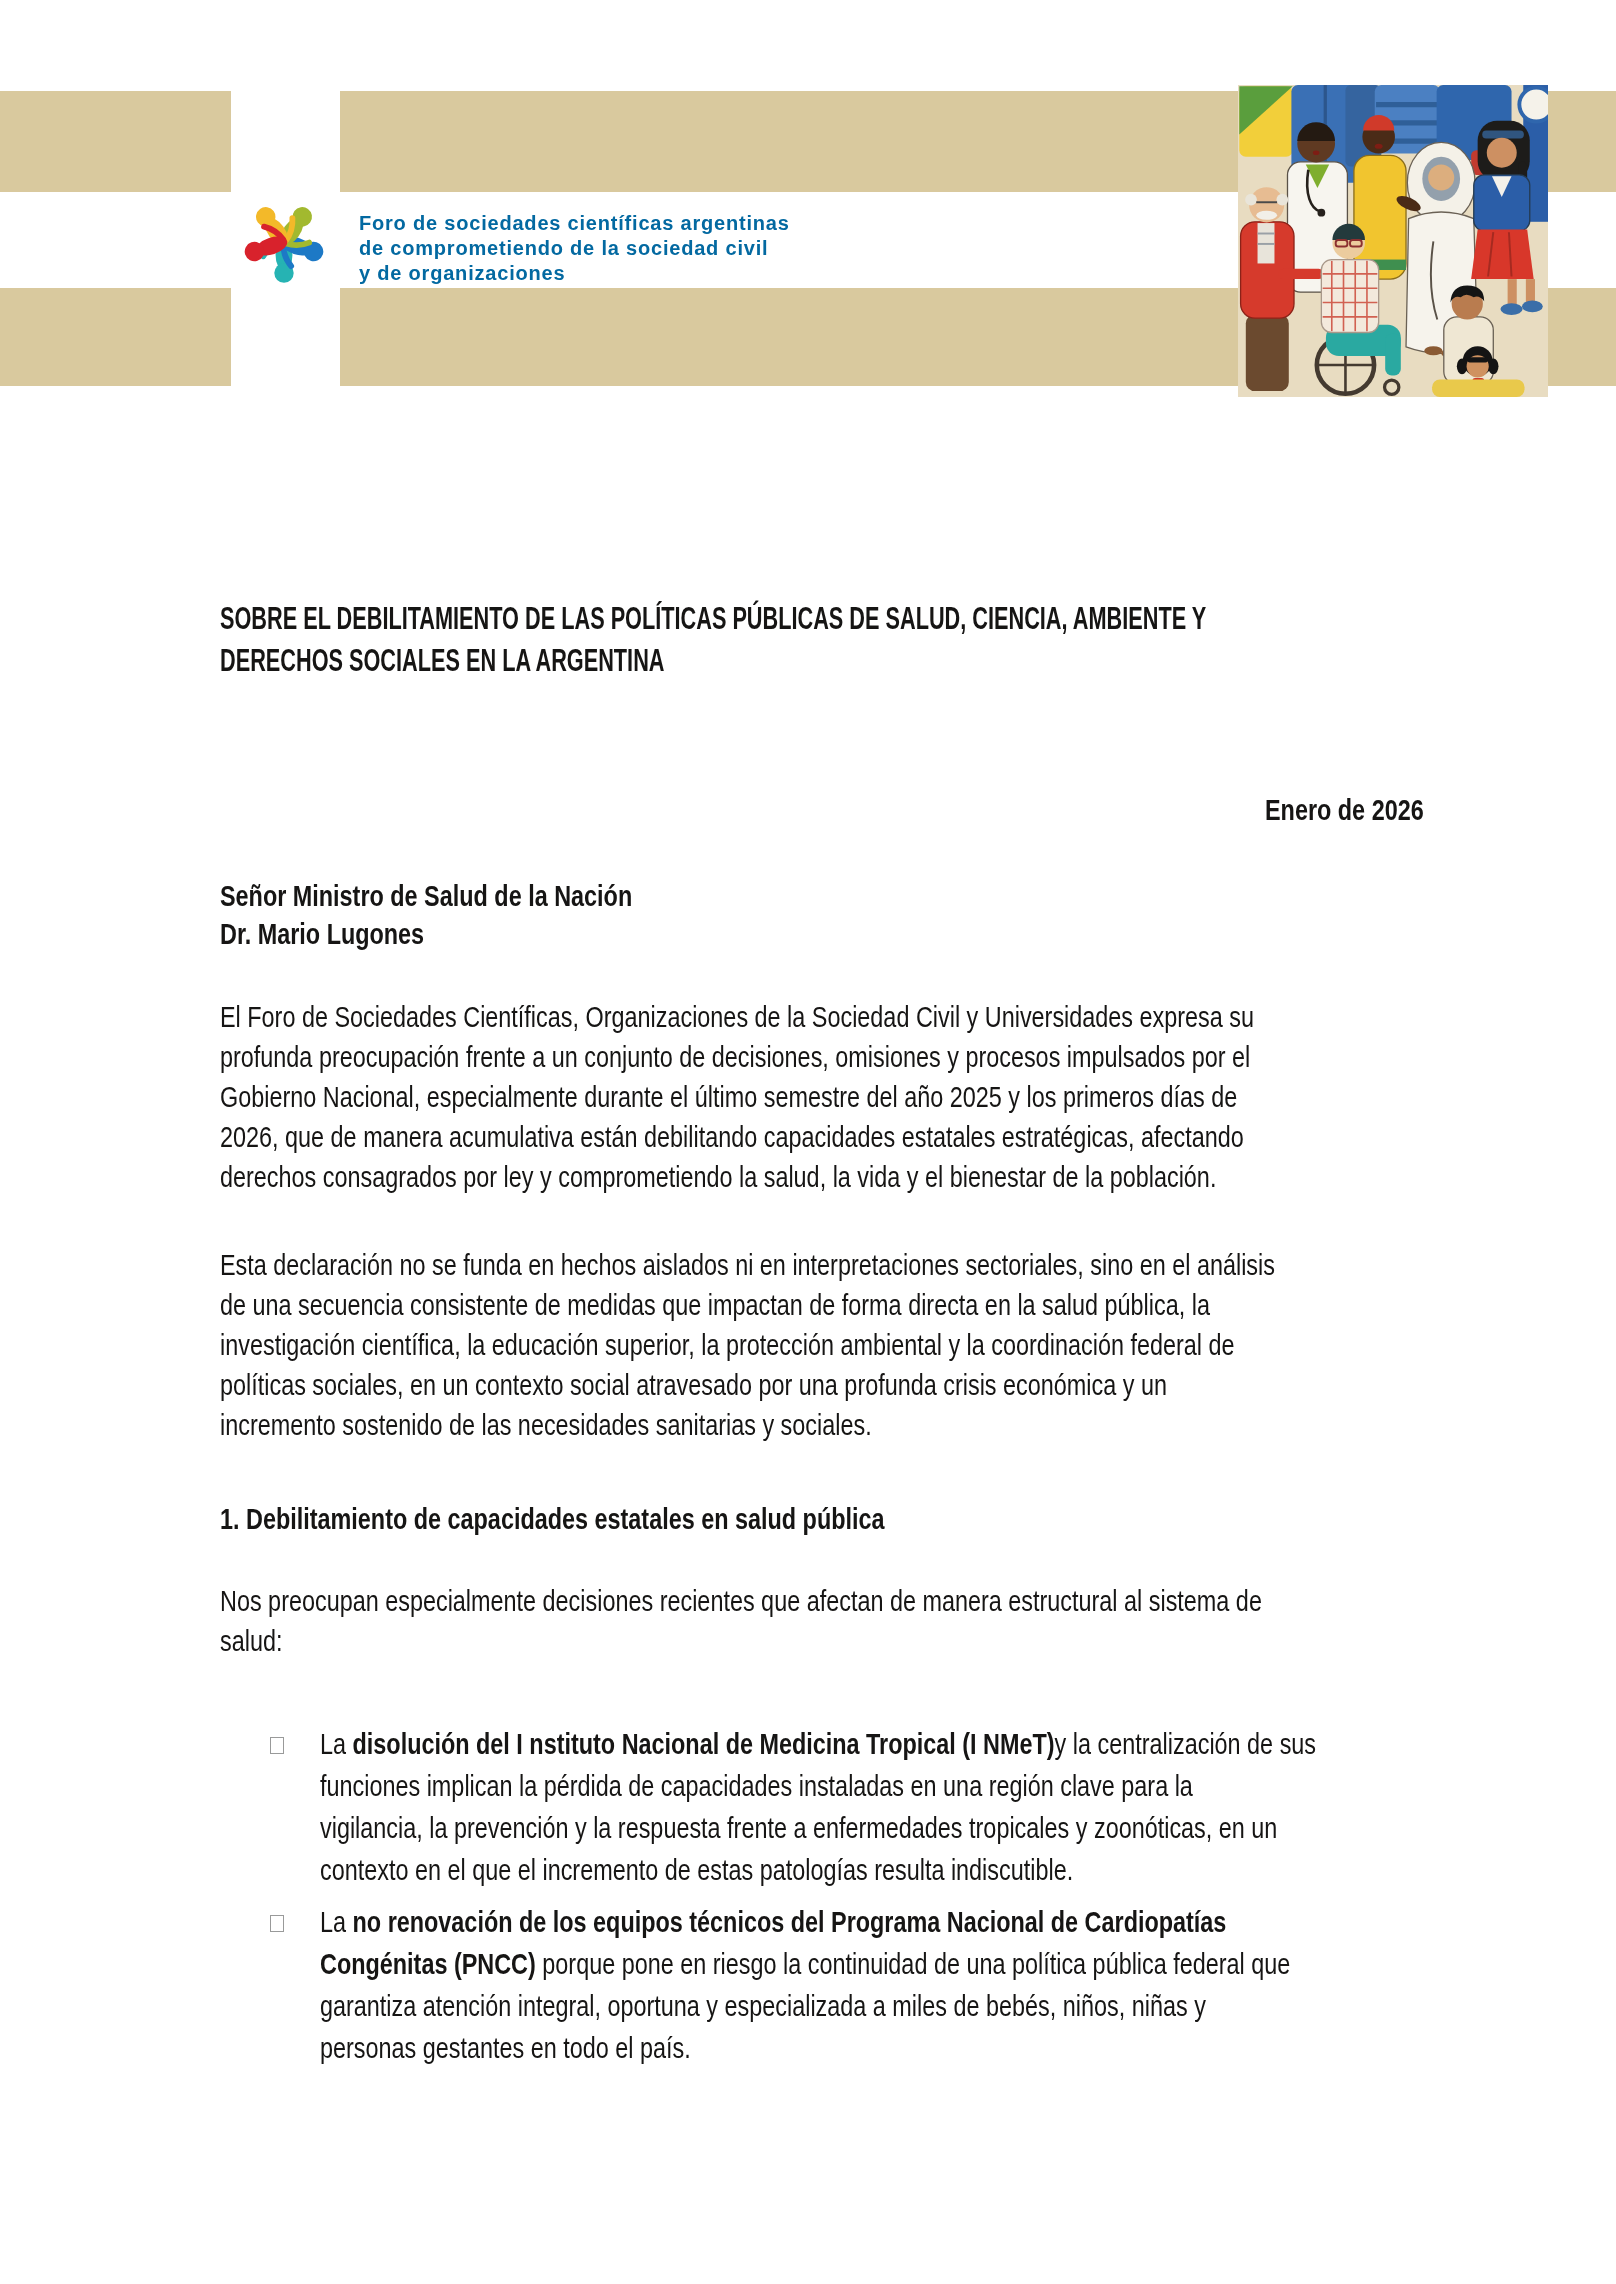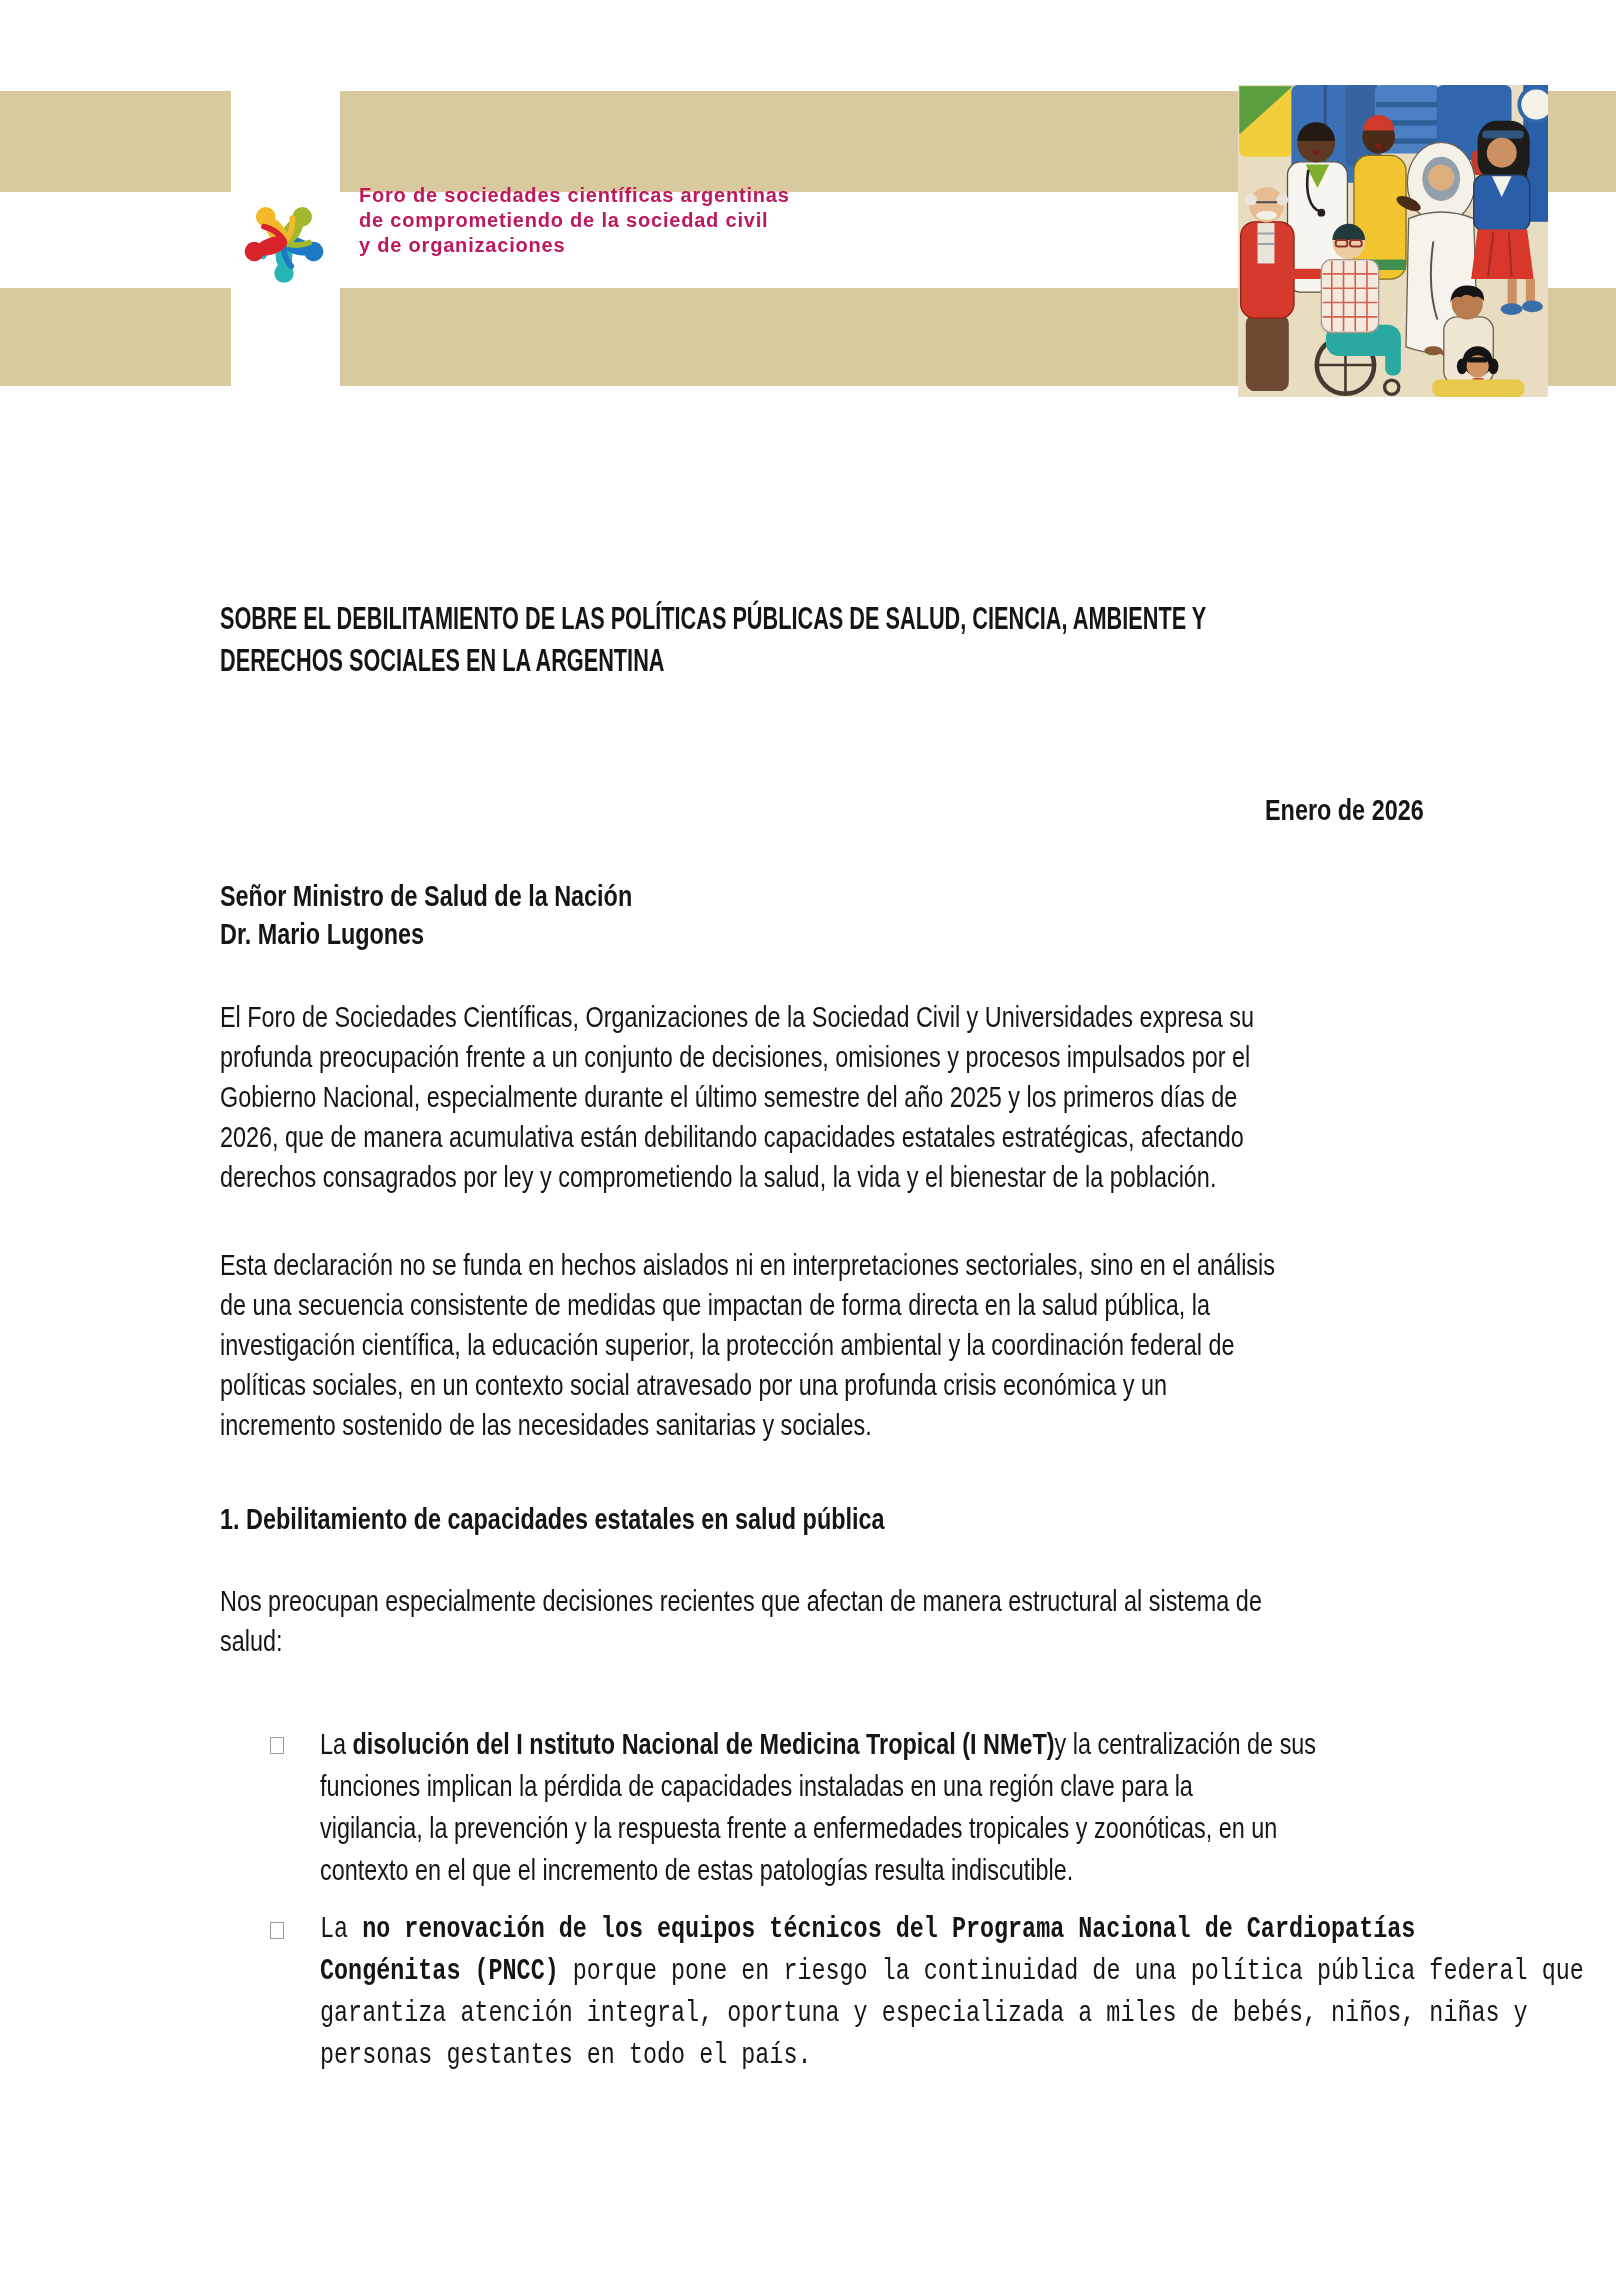--- a/index.html
+++ b/index.html
@@ -5,41 +5,41 @@
   html,body{margin:0;padding:0;background:#ffffff;}
   .page{position:relative;width:1616px;height:2284px;background:#ffffff;overflow:hidden;
         font-family:"Liberation Sans",sans-serif;color:#161514;}
 
   
   .band{position:absolute;left:0;width:1616px;background:#d9c99e;}
   .band-top{top:91px;height:101px;}
   .band-bottom{top:288px;height:98px;}
   .gap-col{position:absolute;left:231px;top:91px;width:109px;height:296px;background:#ffffff;}
   .logo-mark{position:absolute;left:238px;top:191px;width:92px;height:98px;}
-  .org-name{position:absolute;left:359px;top:183px;font-weight:bold;font-size:20px;
-            line-height:25px;letter-spacing:0.8px;color:#be185d;white-space:nowrap;}
+  .org-name{position:absolute;left:359px;top:211px;font-weight:bold;font-size:20px;
+            line-height:25px;letter-spacing:0.8px;color:#0369a1;white-space:nowrap;}
   .illustration{position:absolute;left:1238px;top:85px;width:310px;height:312px;}
 
   
   .txt{position:absolute;white-space:nowrap;transform-origin:0 0;}
   .line{white-space:nowrap;}
   .b{font-weight:bold;}
 
   .title{left:220px;top:598px;font-size:31px;font-weight:bold;line-height:42px;transform:scaleX(.70);}
   .date{left:1265px;top:793px;font-size:30px;font-weight:bold;transform:scaleX(.78);}
   .recipient{left:220px;top:877px;font-size:30px;font-weight:bold;line-height:38px;transform:scaleX(.78);}
   .para{font-size:30px;line-height:40px;transform:scaleX(.78);}
   .para-1{left:220px;top:997px;}
   .para-2{left:220px;top:1245px;}
   .heading-1{left:220px;top:1499px;font-size:30px;font-weight:bold;line-height:40px;transform:scaleX(.78);}
   .intro{left:220px;top:1581px;}
 
   .bullets{position:absolute;left:220px;top:1699px;width:1335px;margin:0;padding:0;list-style:none;}
   .bullets li{position:relative;margin-top:24px;}
-  .bullets li + li{margin-top:17px;font-family:Liberation Mono, monospace;}
+  .bullets li + li{margin-top:10px;}
   .marker{position:absolute;left:50px;top:14.3px;width:14.3px;height:17px;border:1.3px solid #999a9a;
           box-sizing:border-box;background:#ffffff;}
   .bullet-lines{margin-left:100px;font-size:30px;line-height:42px;transform:scaleX(.78);
                 transform-origin:0 0;white-space:nowrap;}
 </style>
 </head>
 <body>
 
 <div class="page">
 

